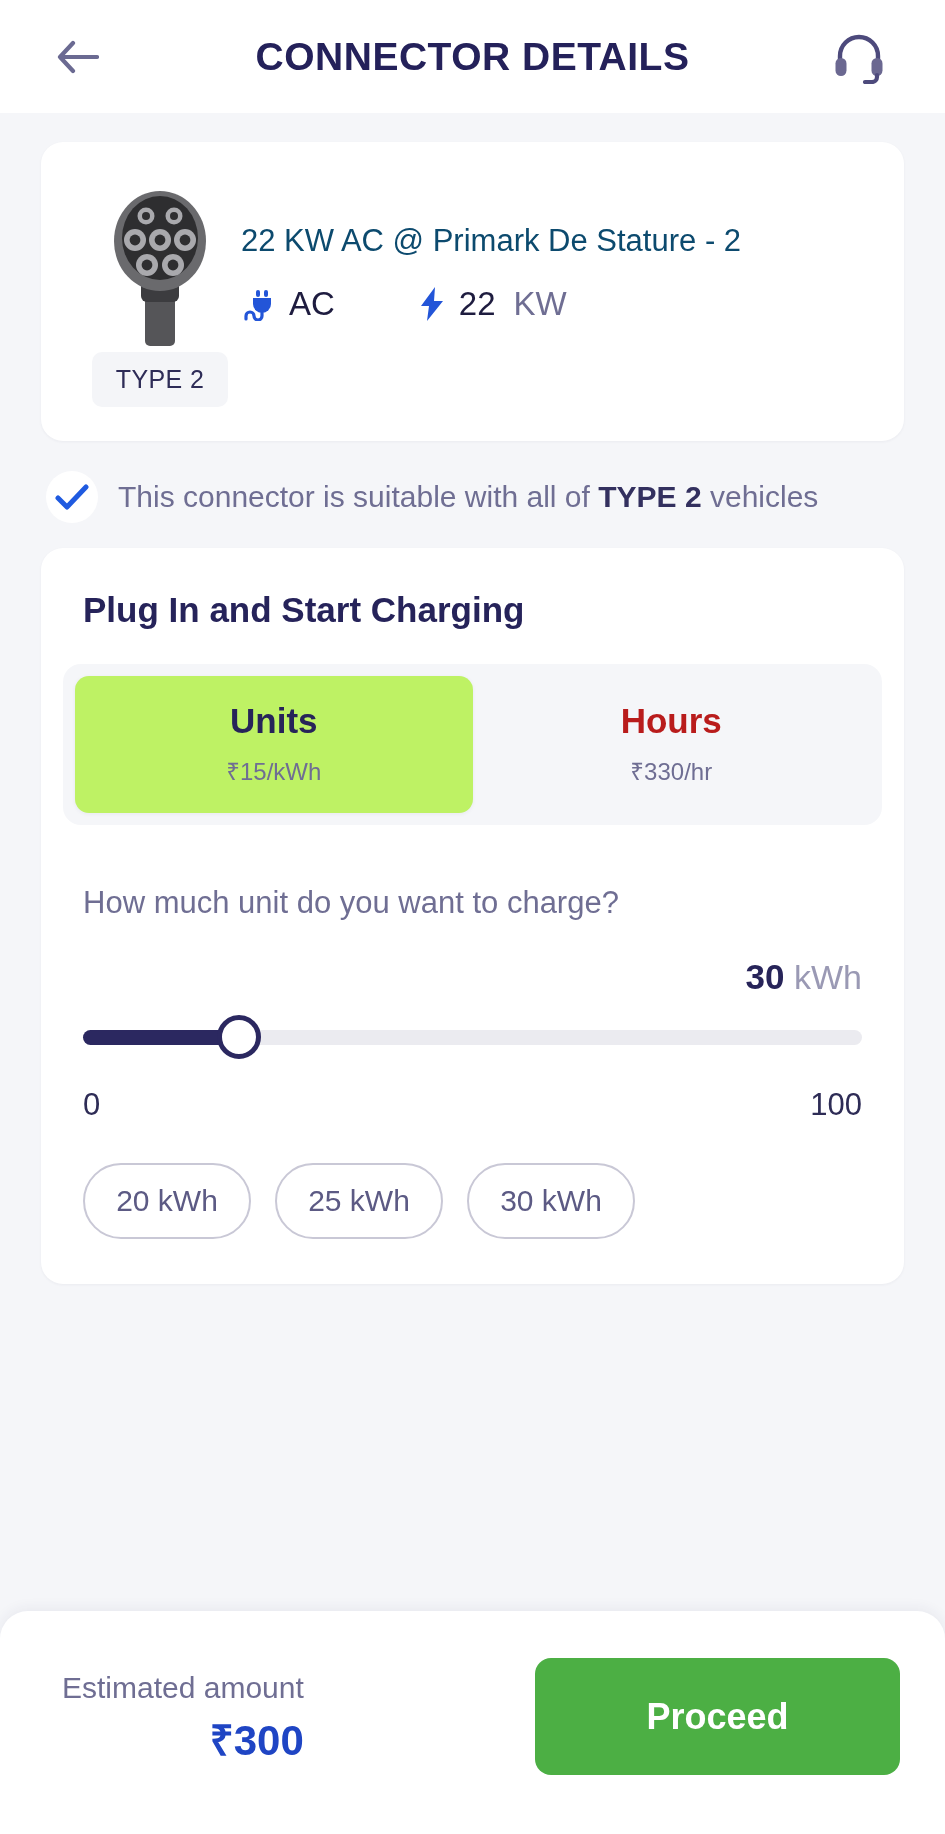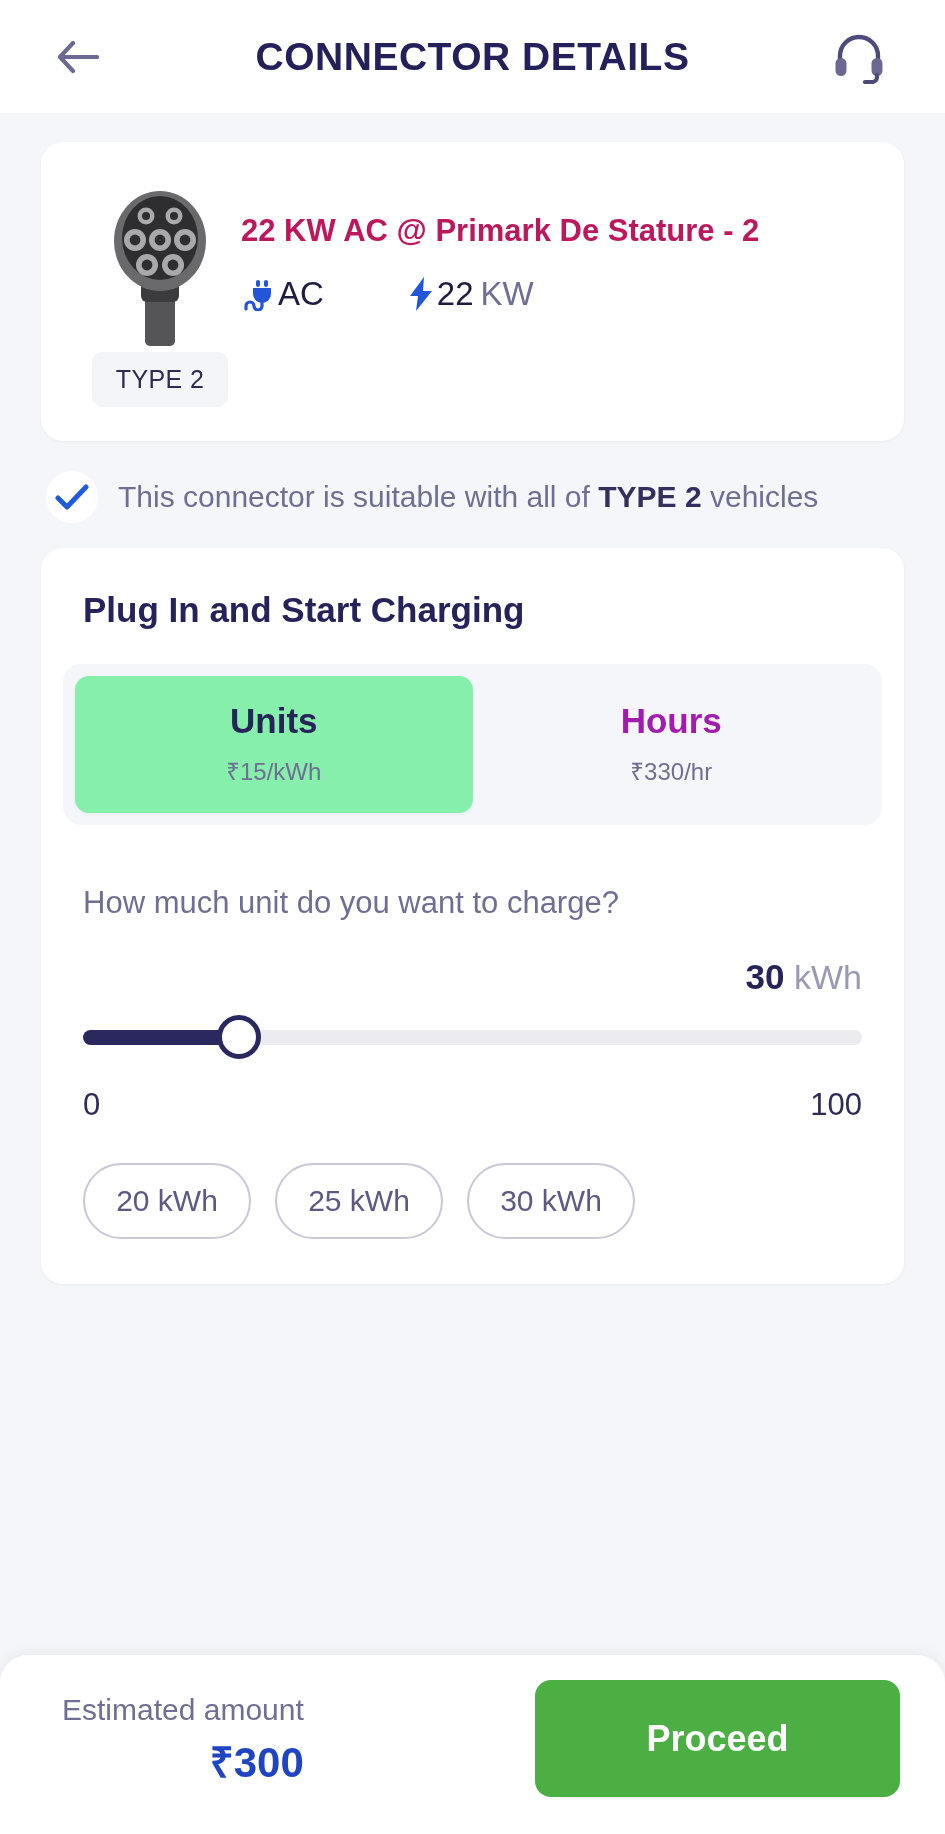--- a/index.html
+++ b/index.html
@@ -98,36 +98,36 @@
     flex: 1;
     padding-top: 16px;
   }
   .connector-title {
     font-size: 37px;
     color: #27245c;
     font-weight: 400;
     line-height: 1.1;
   }
   .connector-sub {
-    margin-top: 11px;
+    margin-top: 21px;
     font-size: 31px;
-    color: #be185d;
-    font-weight: 700;
+    color: #0c4a6e;
+    font-weight: 400;
     white-space: nowrap;
   }
   .spec-row {
     margin-top: 26px;
     display: flex;
     align-items: center;
     gap: 22px;
   }
   .spec {
     display: flex;
     align-items: center;
-    gap: 3px;
+    gap: 14px;
   }
   .spec.second { margin-left: 62px; text-align: center; }
   .spec-val {
     font-size: 33px;
     color: #1e1c3f;
   }
   .spec-unit {
     font-size: 33px;
     color: #6f6e93;
     margin-left: 4px;
@@ -178,30 +178,30 @@
     margin: 0 0 0 0;
   }
   .toggle-opt {
     flex: 1;
     border-radius: 14px;
     padding: 27px 0 29px 0;
     text-align: center;
     cursor: pointer;
   }
   .toggle-opt.active {
-    background: #86efac;
+    background: #bef264;
     box-shadow: 0 1px 4px rgba(40,40,90,0.06);
   }
   .toggle-label {
     font-size: 35px;
     font-weight: bold;
     color: #272459;
     line-height: 1;
   }
-  .toggle-opt:not(.active) .toggle-label { color: #a21caf; }
+  .toggle-opt:not(.active) .toggle-label { color: #b91c1c; }
   .toggle-price {
     margin-top: 22px;
     font-size: 24px;
     color: #6f6e93;
     line-height: 1;
   }
 
   
   .question {
     margin: 60px 0 0 20px;
@@ -276,21 +276,21 @@
     font-size: 30px;
     color: #5c5a84;
     cursor: pointer;
     background: transparent;
   }
 
   
   .bottom-bar {
     position: absolute;
     left: 0; right: 0; bottom: 0;
-    height: 179px;
+    height: 223px;
     background: #ffffff;
     border-radius: 28px 28px 0 0;
     box-shadow: 0 -2px 14px rgba(40,40,90,0.07);
     display: flex;
     align-items: center;
     padding: 0 45px 12px 62px;
   }
   .est-wrap { flex: 0 0 auto; }
   .est-label {
     font-size: 30px;

